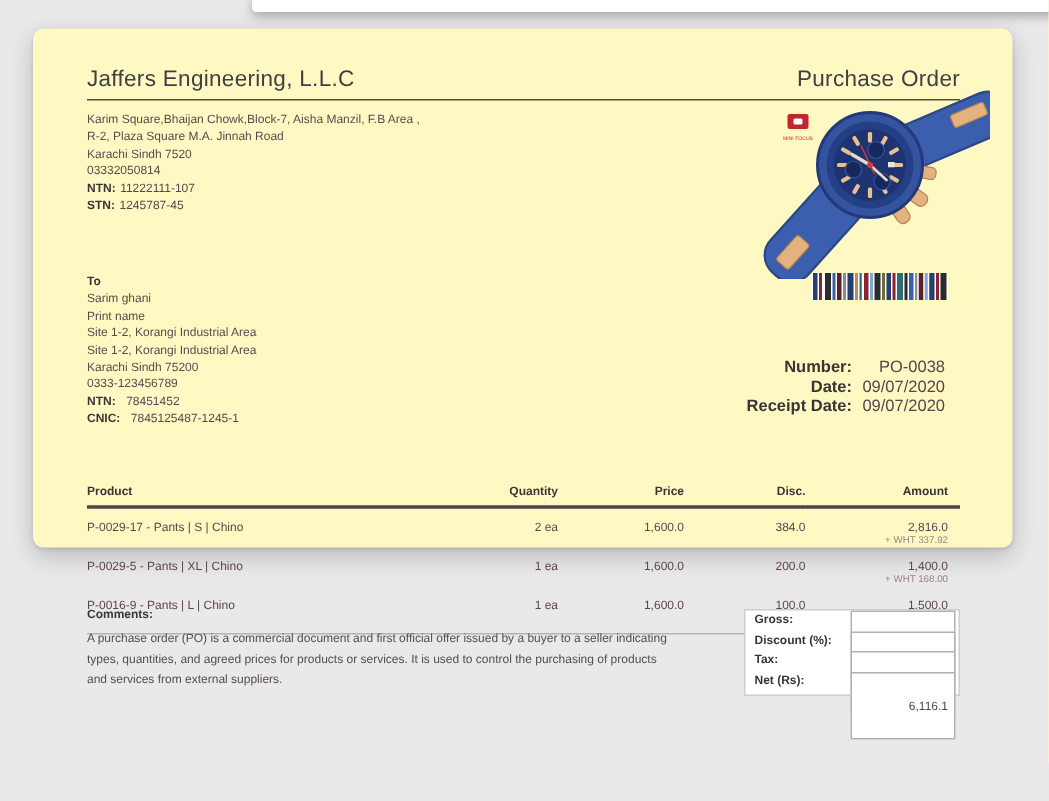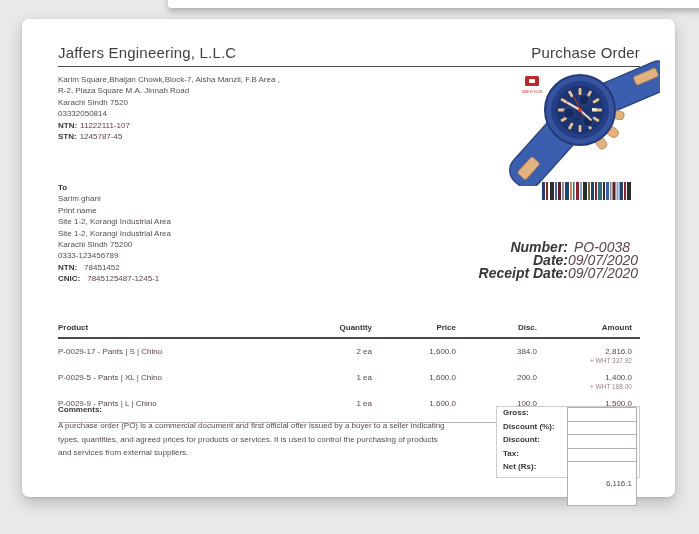--- a/index.html
+++ b/index.html
@@ -10,41 +10,41 @@
     color:#564c4e;
     -webkit-font-smoothing:antialiased;
   }
   .viewport{position:relative;width:699px;height:534px;overflow:hidden;}
   .prev-page{
     position:absolute;left:168px;top:-3px;width:545px;height:11px;
     background:#fff;border-radius:0 0 3px 3px;
     box-shadow:0 3px 7px rgba(0,0,0,.28);
   }
   .card{
-    position:absolute;left:22px;top:19px;width:653px;height:478px;
-    background:#ffffff;border-radius:7px;
+    position:absolute;left:22px;top:19px;width:653px;height:346px;
+    background:#fef9c3;border-radius:7px;
     box-shadow:0 6px 16px rgba(0,0,0,.20),0 1px 3px rgba(0,0,0,.12);
   }
   .title-left{position:absolute;left:36px;top:25px;font-size:15px;color:#3f3f41;letter-spacing:.2px;}
   .title-right{position:absolute;right:35px;top:25px;font-size:15px;color:#3f3f41;letter-spacing:.2px;}
   .header-rule{position:absolute;left:36px;top:47px;width:582px;height:0;border-top:1.6px solid #4c4c4e;}
 
   .blk{position:absolute;font-size:8px;}
   .blk .line{line-height:11.4px;white-space:pre;}
   .company-block{left:36px;top:55px;}
   .to-block{left:36px;top:163px;}
   .b{font-weight:bold;color:#393536;}
   .val{color:#5d434e;}
   .gap1{margin-left:3px;}
   .gap2{margin-left:7px;}
 
   .watch-wrap{position:absolute;left:483px;top:36px;width:155px;height:131px;overflow:hidden;}
   .barcode-wrap{position:absolute;left:519px;top:163px;width:91px;height:18px;}
 
-  .meta{position:absolute;right:45px;top:184px;width:180px;font-size:14px;font-style:italic;}
+  .meta{position:absolute;right:45px;top:184px;width:180px;font-size:11px;}
   .meta-row{display:flex;justify-content:flex-end;align-items:baseline;height:13px;}
   .meta-label{font-weight:bold;color:#393536;text-align:right;flex:1;}
   .meta-value{width:62px;text-align:right;color:#5d434e;margin-top:36px;}
 
   .items-wrap{position:absolute;left:36px;top:282px;width:582px;border-bottom:1px solid #b9b2b4;padding-bottom:5px;}
   table.items{border-collapse:collapse;table-layout:fixed;width:582px;font-size:8px;margin-top:22px;}
   table.items th{
     font-weight:bold;color:#393536;text-align:right;padding:0 0 5px 0;
     border-bottom:2px solid #4b4748;vertical-align:bottom;
   }
@@ -240,21 +240,21 @@
             <td class="c-product">P-0029-5 - Pants | XL | Chino</td>
             <td>1 ea</td>
             <td>1,600.0</td>
             <td>200.0</td>
             <td class="c-amount">
               <div>1,400.0</div>
               <div class="wht">+ WHT 168.00</div>
             </td>
           </tr>
           <tr>
-            <td class="c-product">P-0029-9 - Pants | L | Chino</td>
+            <td class="c-product">P-0016-9 - Pants | L | Chino</td>
             <td>1 ea</td>
             <td>1,600.0</td>
             <td>100.0</td>
             <td class="c-amount">
               <div>1,500.0</div>
               <div class="wht">+ WHT 180.00</div>
             </td>
           </tr>
         </tbody>
       </table>
@@ -270,24 +270,20 @@
     <div class="totals">
       <div class="totals-row">
         <span class="totals-label">Gross:</span>
         <span class="totals-value">5,716.0</span>
       </div>
       <div class="totals-row">
         <span class="totals-label">Discount (%):</span>
         <span class="totals-value">5.00</span>
       </div>
       <div class="totals-row">
-        <span class="totals-label">Discount:</span>
-        <span class="totals-value">285.8</span>
-      </div>
-      <div class="totals-row">
         <span class="totals-label">Tax:</span>
         <span class="totals-value">685.9</span>
       </div>
       <div class="totals-row">
         <span class="totals-label">Net (Rs):</span>
         <span class="totals-value">6,116.1</span>
       </div>
     </div>
 
   </div>

